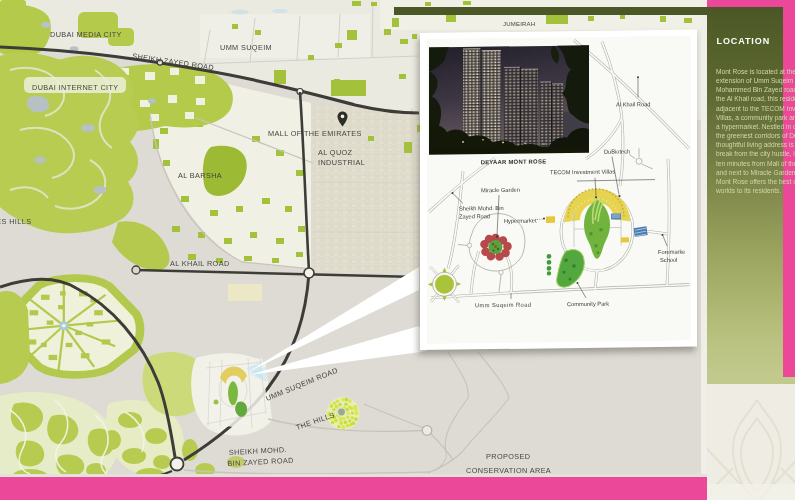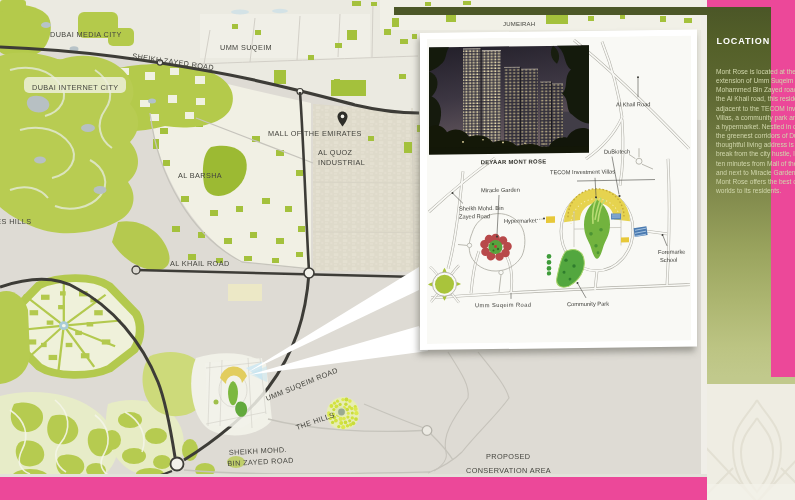--- a/index.html
+++ b/index.html
@@ -1,20 +1,20 @@
 <!DOCTYPE html>
 <html><head>
 <meta charset="utf-8">
 <style>
 html,body{margin:0;padding:0;background:#fff}
 #page{position:relative;width:795px;height:500px;background:#ec4899;overflow:hidden;font-family:"Liberation Sans",sans-serif}
 #mapwrap{position:absolute;left:0;top:0;width:707px;height:477px}
 #topbar{position:absolute;left:394px;top:7px;width:313px;height:8px;background:#4c5728}
 #sidebar{position:absolute;left:707px;top:7px;width:88px;height:493px}
-#sb-olive{position:absolute;left:0;top:0;width:64px;height:370px;background:linear-gradient(180deg,#4b5627 0%,#546029 10%,#5d6731 22%,#6d773f 36%,#848d4e 52%,#9aa45e 66%,#adb671 80%,#bcc483 92%,#c1c98c 100%)}
+#sb-olive{position:absolute;left:0;top:0;width:76px;height:370px;background:linear-gradient(180deg,#4b5627 0%,#546029 10%,#5d6731 22%,#6d773f 36%,#848d4e 52%,#9aa45e 66%,#adb671 80%,#bcc483 92%,#c1c98c 100%)}
 #sb-green{position:absolute;left:0;top:370px;width:88px;height:7px;background:#c1c98c}
 #sb-beige{position:absolute;left:0;top:377px;width:88px;height:116px;background:#edebe1;overflow:hidden}
 #loc-h{position:absolute;left:9.5px;top:29px;color:#ffffff;font-size:9px;font-weight:bold;letter-spacing:0.9px}
 #loc-p{position:absolute;left:9px;top:60px;color:#d0d6ab;font-size:6.6px;line-height:9.15px;white-space:pre}
 #inset{position:absolute;left:419.5px;top:33px;width:277px;height:317px;background:#fff;transform:skewY(-0.72deg);transform-origin:0 0;box-shadow:-2px 5px 6px rgba(95,95,88,0.5)}
 #insetsvg{position:absolute;left:6.5px;top:6px;width:264px;height:305px}
 </style>
 </head>
 <body>
 <div id="page">

